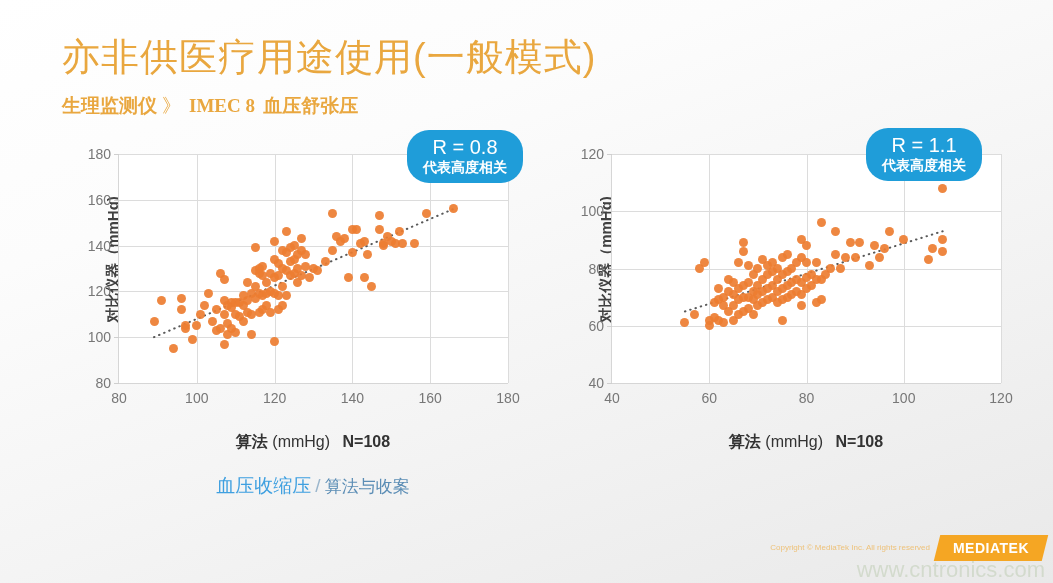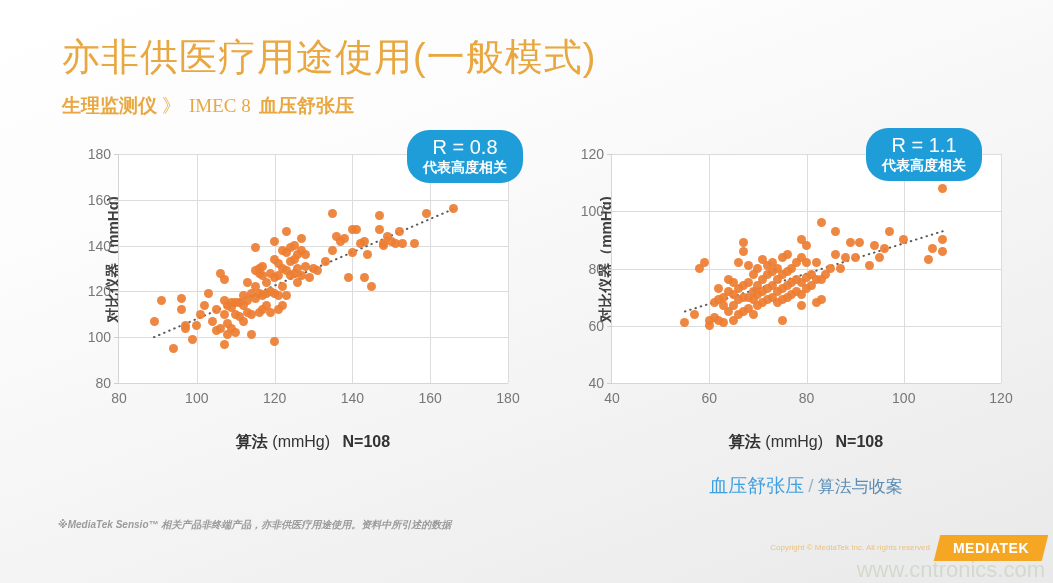--- a/index.html
+++ b/index.html
@@ -34,21 +34,21 @@
     font-weight: bold;
     color: #e9a73f;
     white-space: nowrap;
   }
   .slide-subtitle .sep {
     padding: 0 5px;
     font-weight: normal;
   }
   .slide-subtitle .mid {
     font-family: "Liberation Serif", "DejaVu Serif", serif;
-    font-weight: normal;
+    font-weight: bold;
     padding: 0 3px;
     margin-top: 34px;
   }
 
   
   .chart-block {
     position: absolute;
     top: 140px;
   }
   #chart-left  { left: 55px;  width: 470px; }
@@ -419,20 +419,23 @@
     </div>
     <div class="r-badge" id="badge-left">
       <span class="r-value">R = 0.8</span>
       <span class="r-note">代表高度相关</span>
     </div>
     <div class="x-axis-title">
       <span class="bold">算法</span>
       <span>(mmHg)</span>
       <span class="n">N=108</span>
     </div>
+    <div class="chart-caption">
+      <span class="primary">血压收缩压</span><span class="slash">/</span><span class="secondary">算法与收案</span>
+    </div>
   </div>
 </div>
 
 <div class="chart-block" id="chart-right">
   <div class="chart-canvas">
     <div class="y-axis-title">对比仪器（mmHg)</div>
     <div class="plot-wrap">
       <div class="plot-area" id="plot-1">
           <div class="ytick" style="top: 229px;">40</div>
           <div class="tickmark-y" style="top: 229px;"></div>
@@ -574,28 +577,24 @@
     </div>
     <div class="r-badge" id="badge-right">
       <span class="r-value">R = 1.1</span>
       <span class="r-note">代表高度相关</span>
     </div>
     <div class="x-axis-title">
       <span class="bold">算法</span>
       <span>(mmHg)</span>
       <span class="n">N=108</span>
     </div>
-    <div class="chart-caption">
-      <span class="primary">血压舒张压</span><span class="slash">/</span><span class="secondary">算法与收案</span>
-    </div>
   </div>
 </div>
 
 <div class="disclaimer">
-  <span>※MediaTek Sensio™ 相关产品非终端产品，亦非供医疗用途使用。资料中所引述的数据</span>
 </div>
 
 <div class="copyright">Copyright © MediaTek Inc. All rights reserved</div>
 
 <div class="logo">
   <span class="logo-text">MEDIATEK</span>
 </div>
 
 <div class="watermark">www.cntronics.com</div>
 

